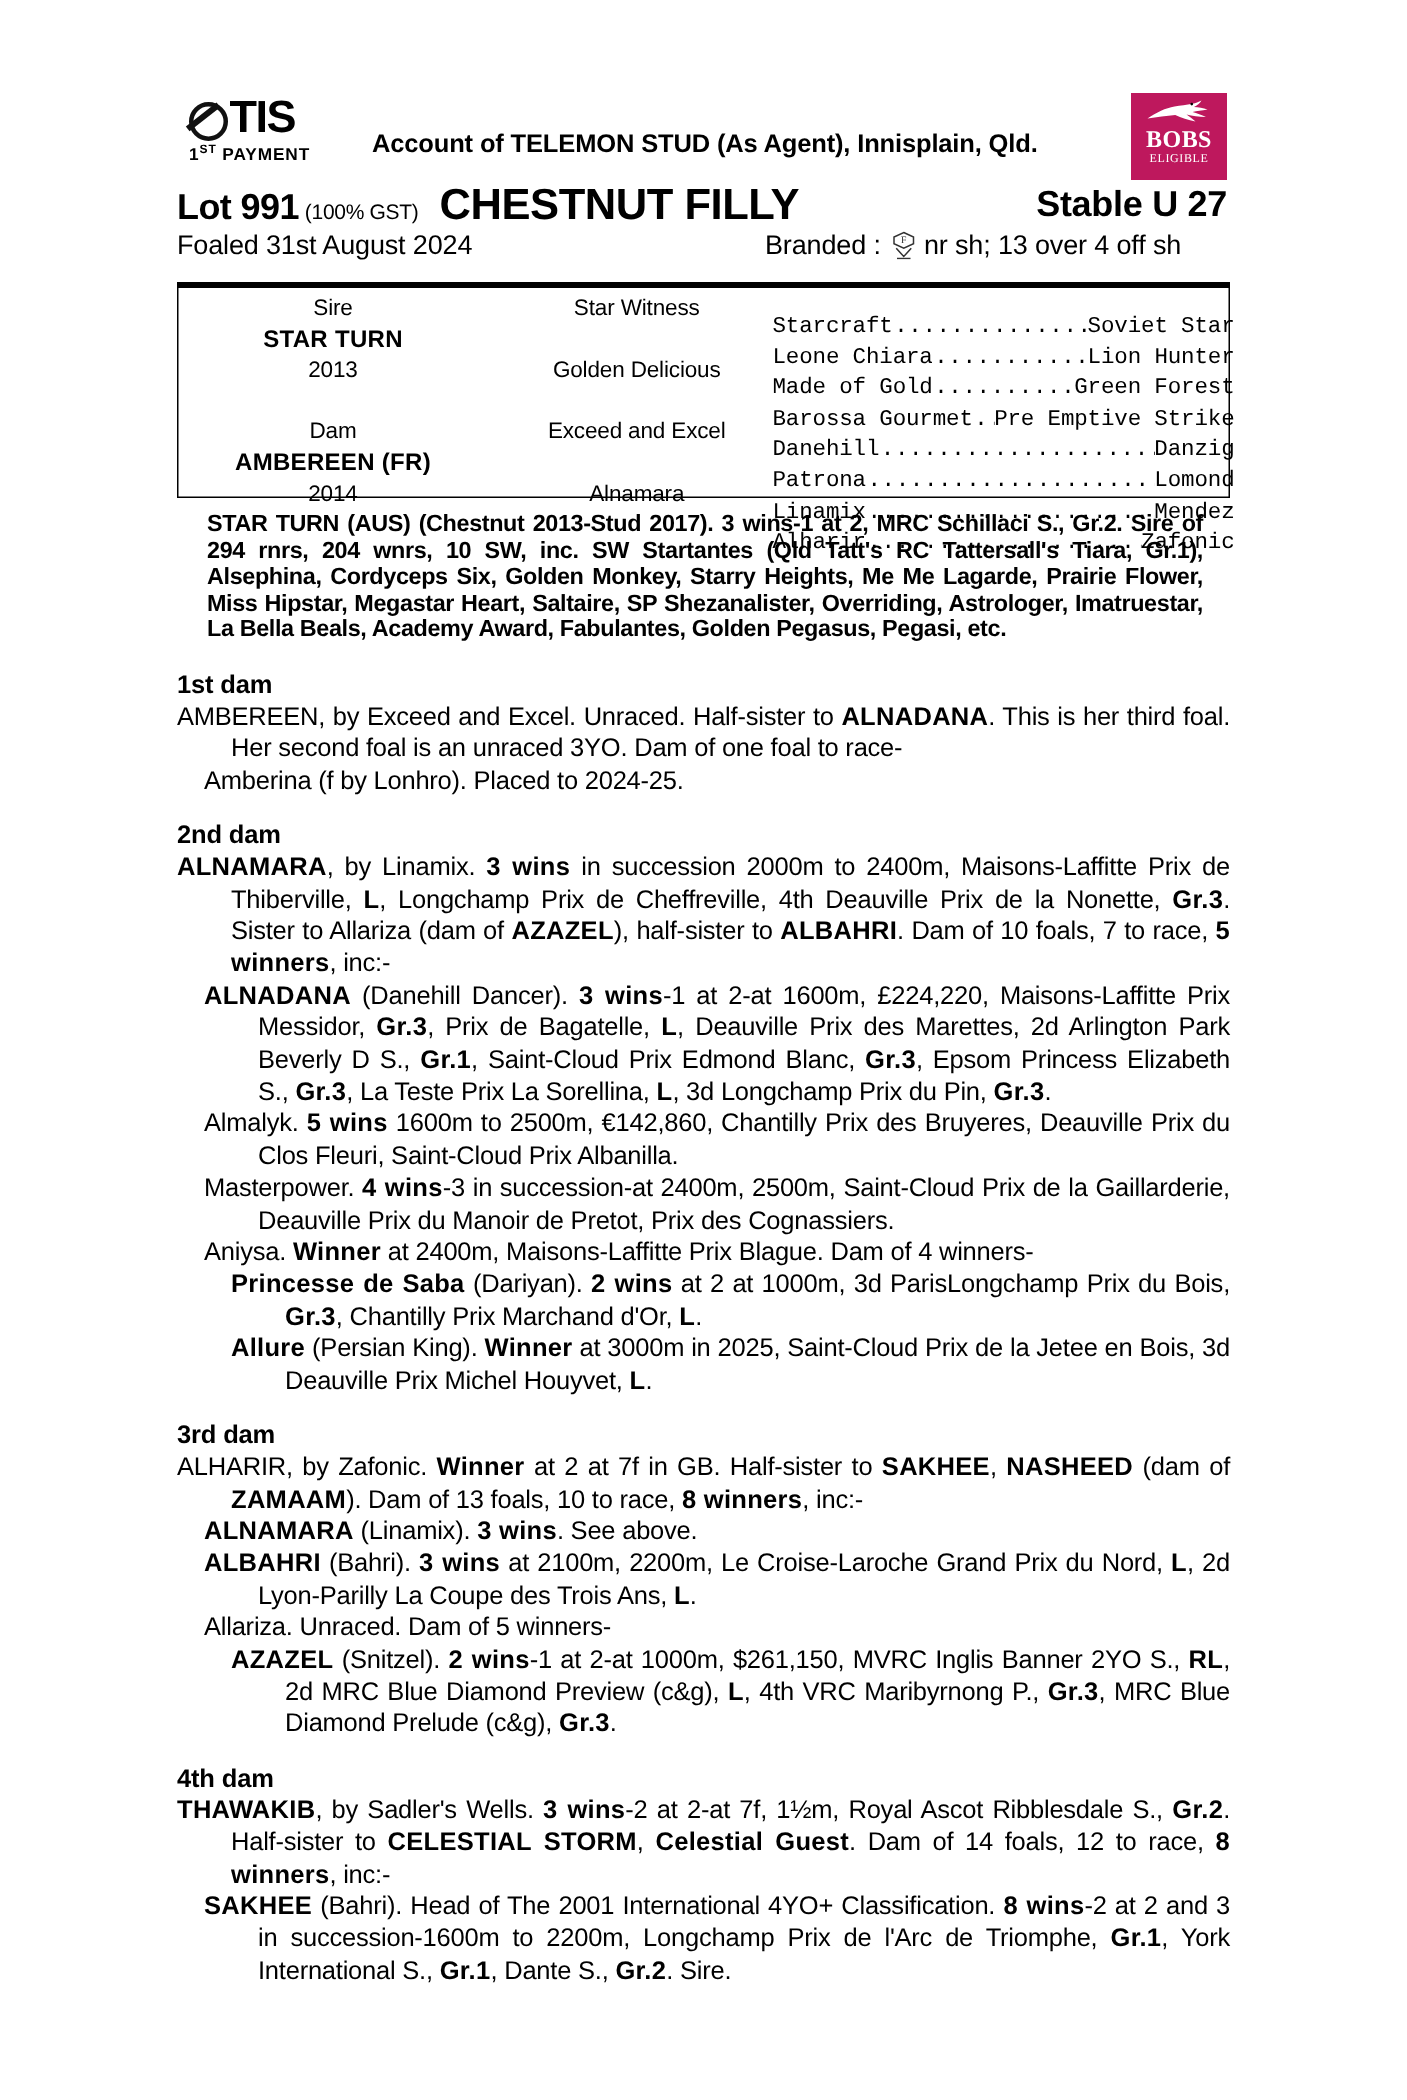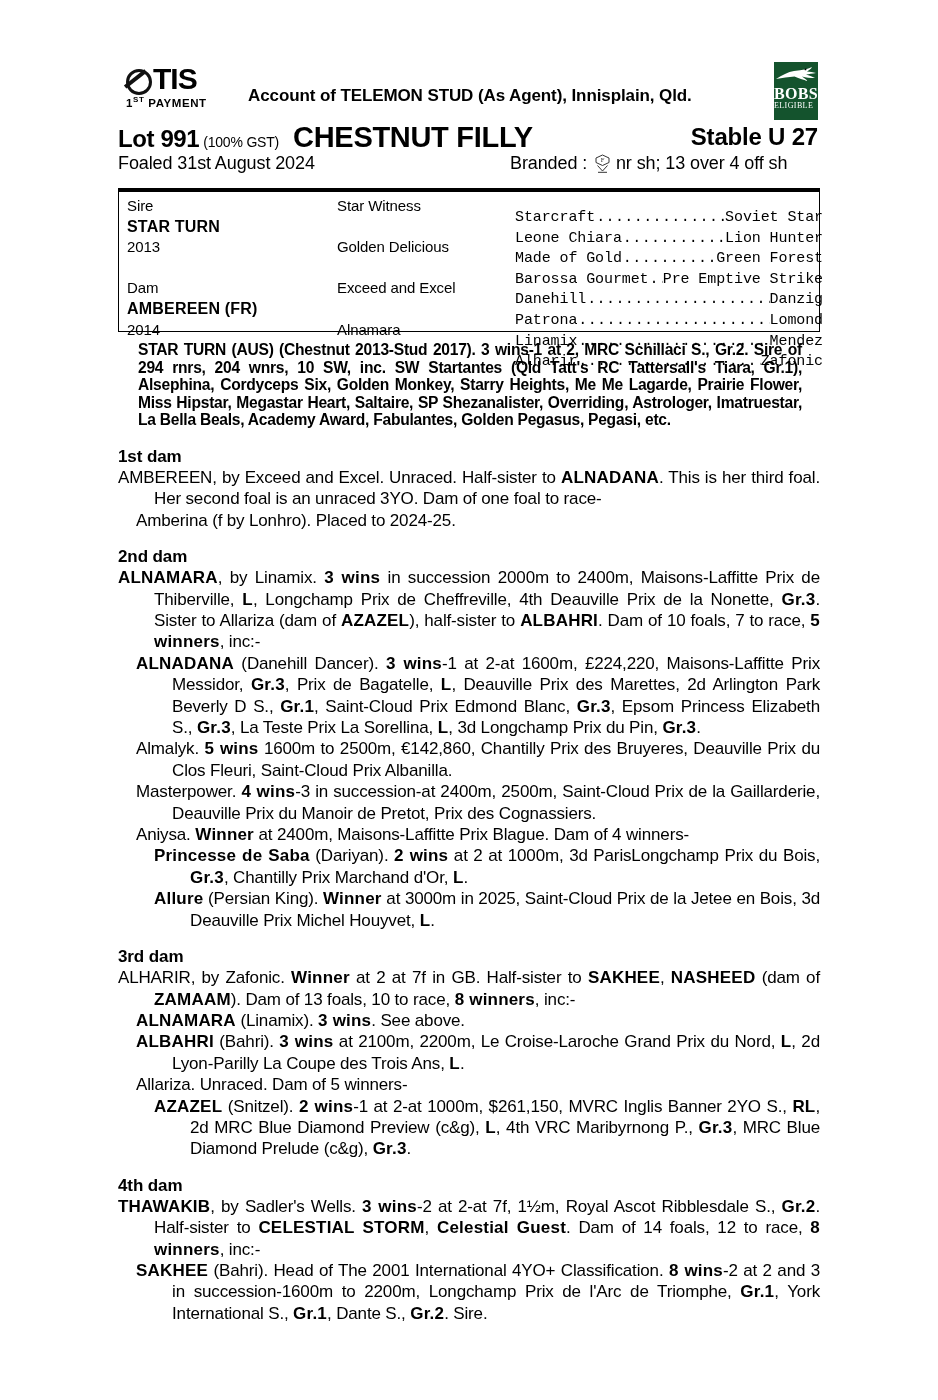--- a/index.html
+++ b/index.html
@@ -84,25 +84,25 @@
     font-size: 17px;
     font-weight: bold;
     letter-spacing: -0.1px;
     white-space: nowrap;
   }
 
   .bobs-badge {
     position: absolute;
     right: 2px;
     top: 0px;
-    width: 44px;
+    width: 64px;
     height: 58px;
-    background: #14532d;
+    background: #be185d;
     color: #fff;
-    text-align: left;
+    text-align: center;
     overflow: hidden;
   }
   .bobs-horse {
     display: block;
     margin: 4px auto 0 auto;
   }
   .bobs-name {
     display: block;
     font-family: "Liberation Serif", serif;
     font-weight: bold;
@@ -170,20 +170,21 @@
   }
 
   
   .ped-box {
     margin-top: 5px;
     border: 1px solid #000;
     border-top: 4px solid #000;
     padding: 4px 22px 5px 6px;
     height: 144px;
     box-sizing: border-box;
+    text-align: center;
   }
   .ped-grid {
     position: relative;
     height: 100%;
     font-size: 15px;
     line-height: 20.6px;
     letter-spacing: -0.1px;
   }
   .ped-col1 { position: absolute; left: 2px;   top: 0; width: 190px; }
   .ped-col2 { position: absolute; left: 212px; top: 0; width: 175px; }

